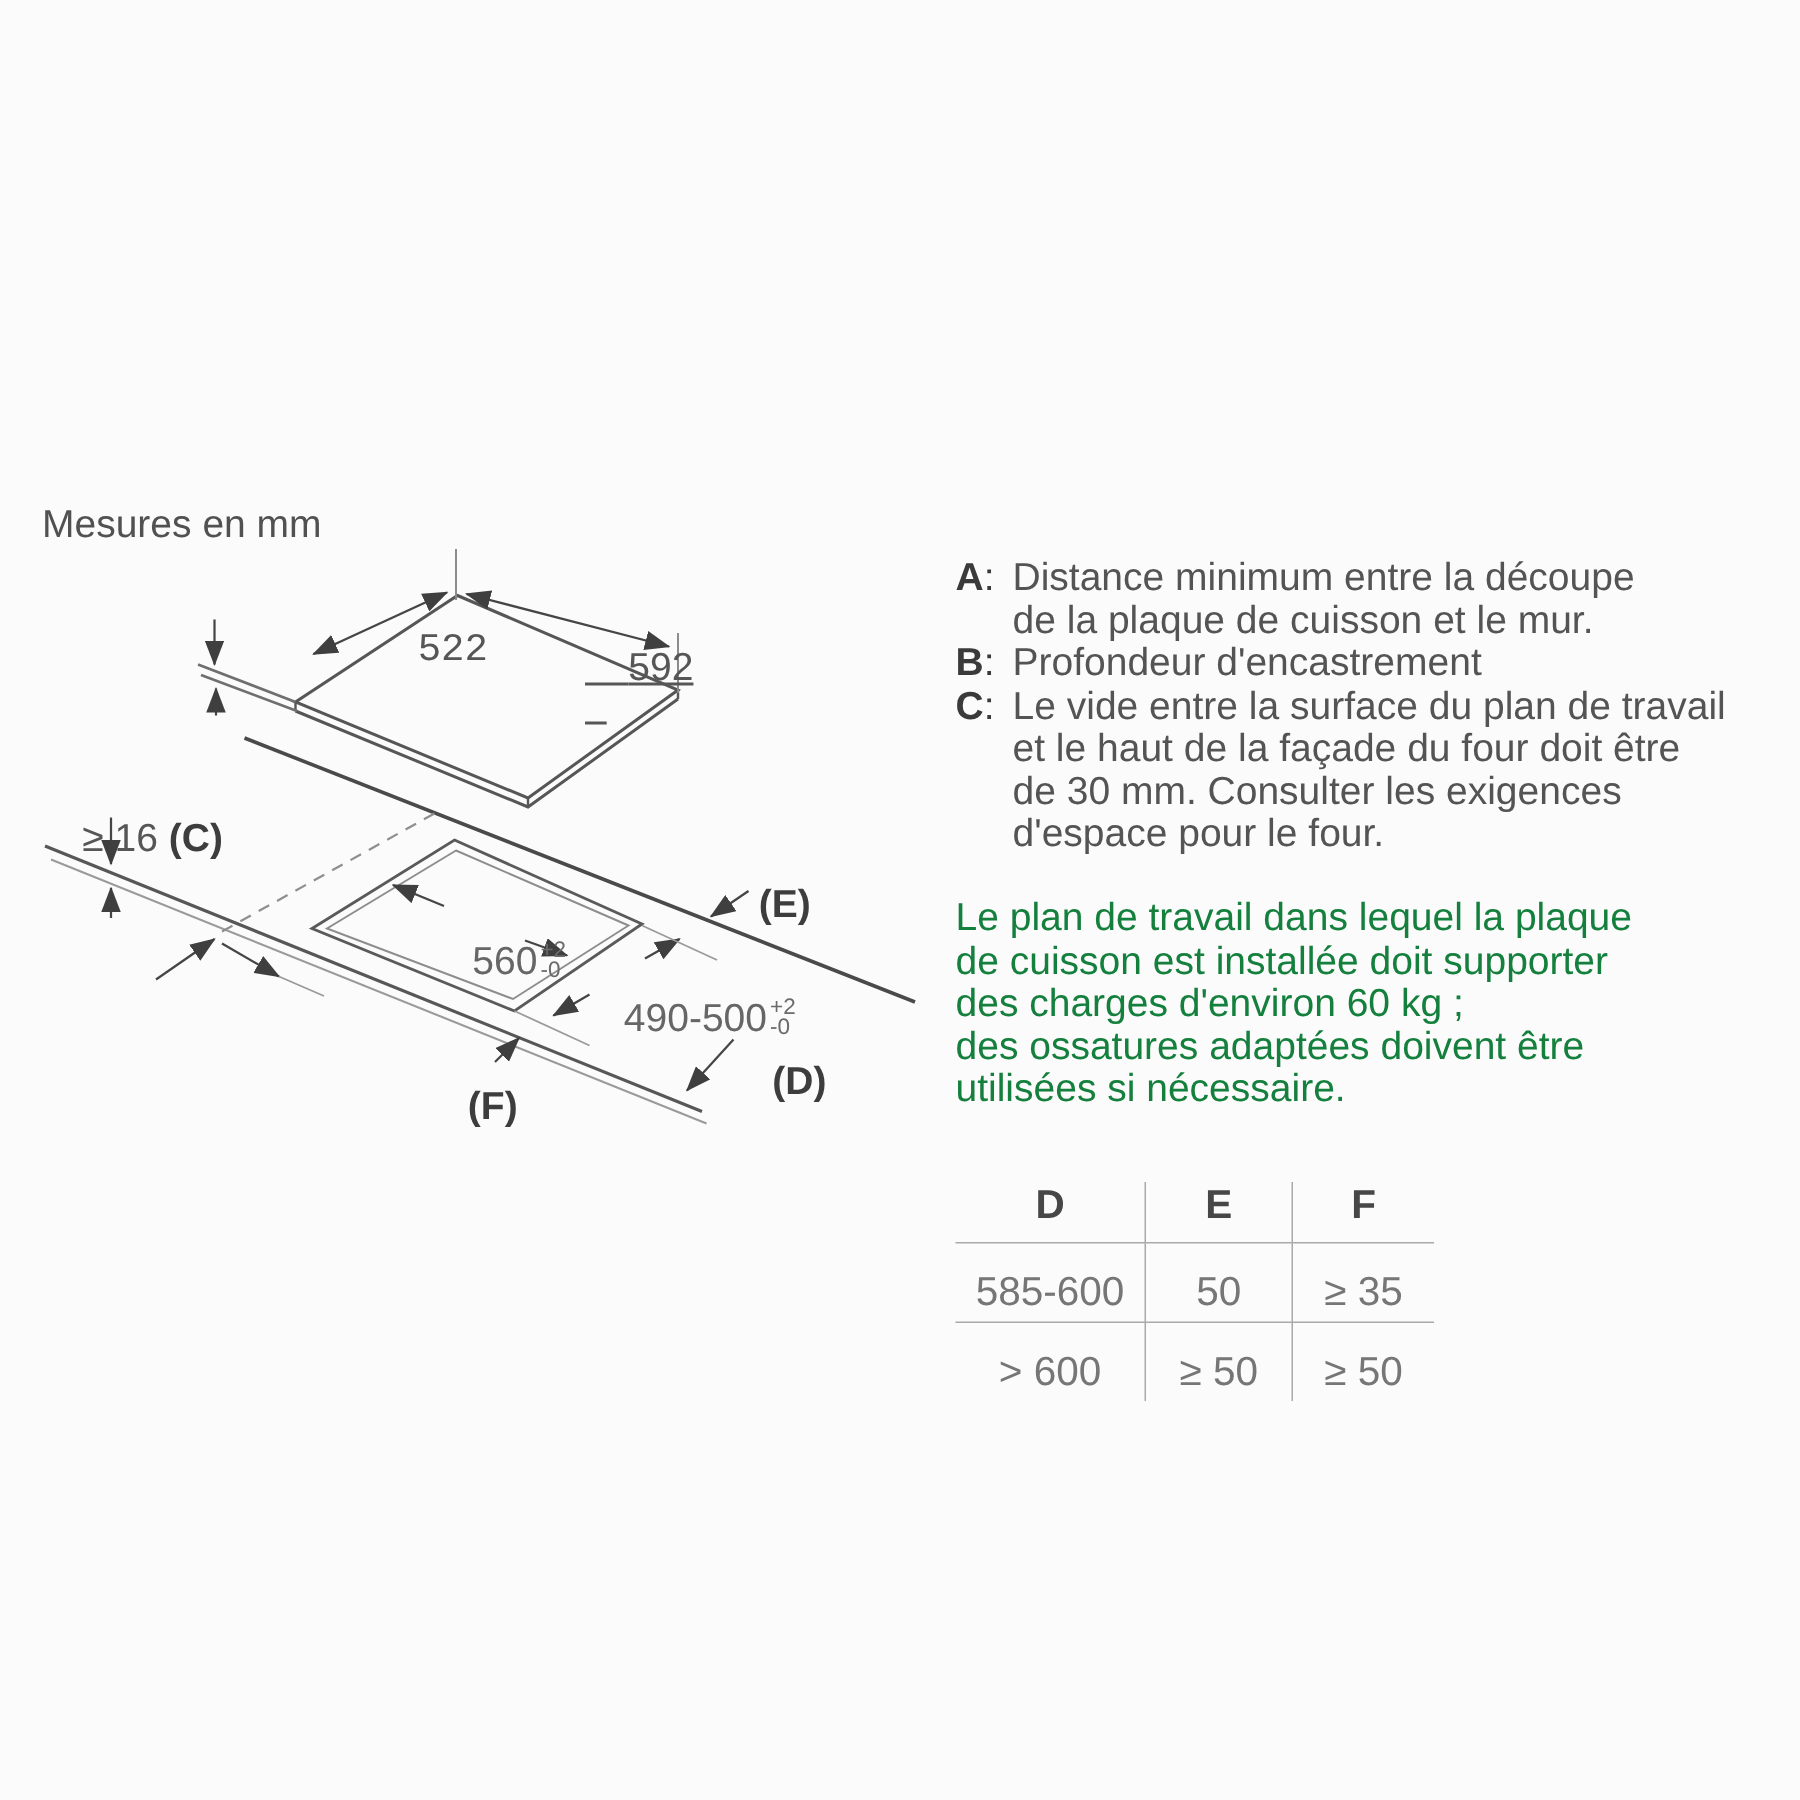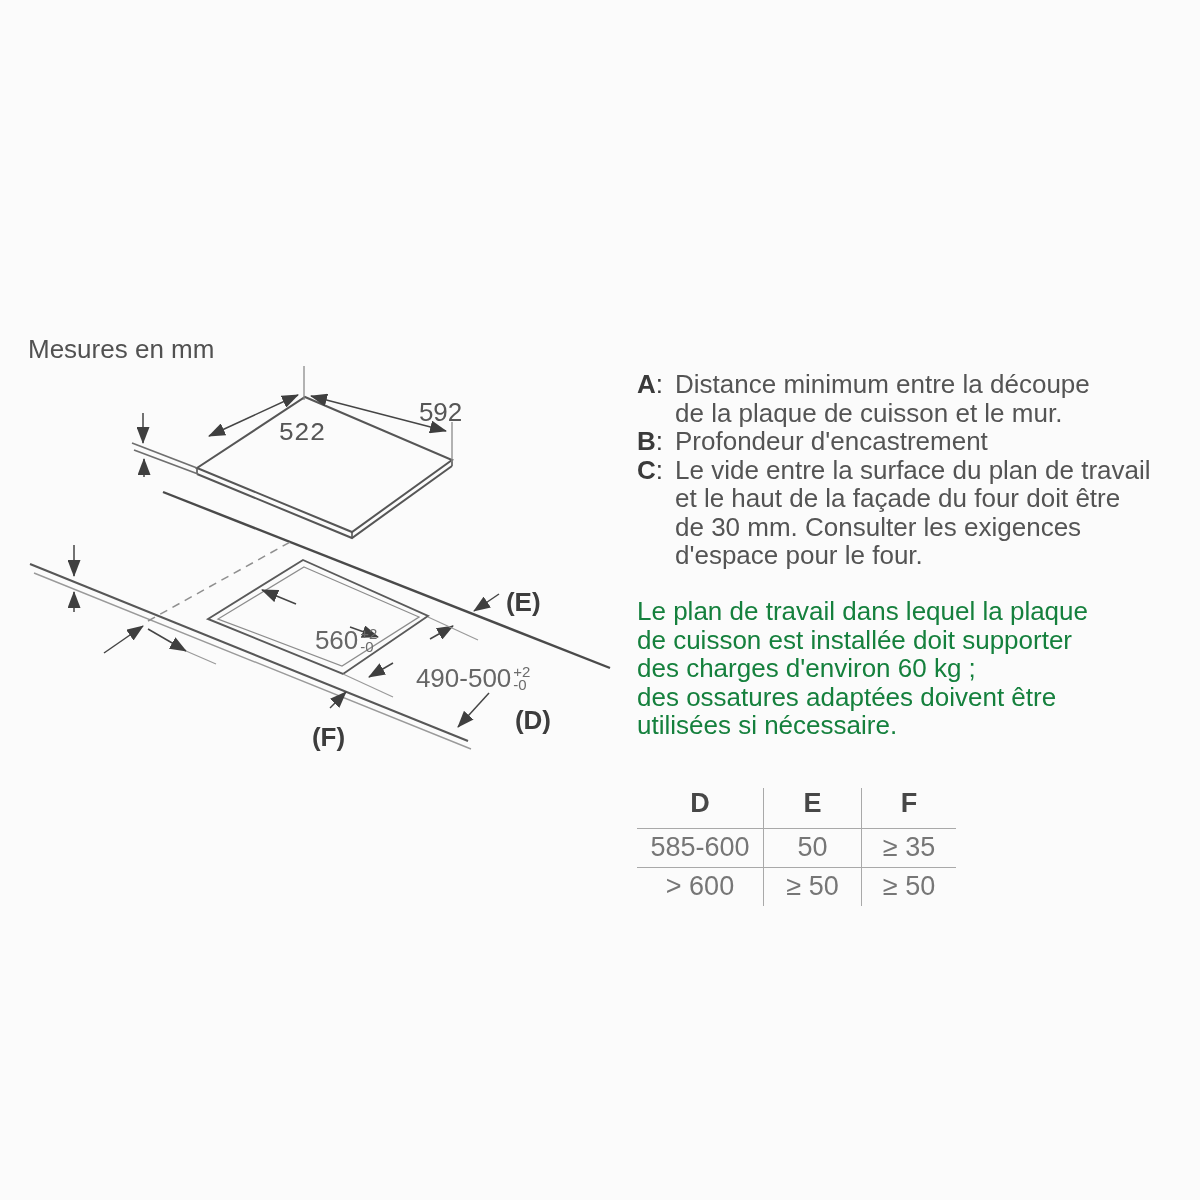--- a/index.html
+++ b/index.html
@@ -64,21 +64,21 @@
     border-collapse:collapse;
     font-size:27px;color:#767676;
     text-align:center;
   }
   .dtable th{
     font-weight:bold;color:#474747;
     border-bottom:1.5px solid #a9a9a9;
     padding:0 0 9px 0;
     font-size:27px;
   }
-  .dtable td{padding:3px 0 4px 0;}
+  .dtable td{padding:17px 0 4px 0;}
   .dtable .c1{width:126px;}
   .dtable .c2{width:97px;}
   .dtable .c3{width:94px;}
   .dtable th.c1,.dtable td.c1{border-right:1.4px solid #a9a9a9;}
   .dtable th.c2,.dtable td.c2{border-right:1.4px solid #a9a9a9;}
   .dtable tr.r1 td{border-bottom:1.4px solid #a9a9a9;}
 </style>
 </head>
 <body>
 
@@ -158,25 +158,28 @@
       <path d="M489,693 L458,727" marker-end="url(#mE)"></path>
       <path d="M330,708 L346,692" marker-end="url(#mE)"></path>
     </g>
   </svg>
 
   <div class="title-label">Mesures en mm</div>
 
   <div class="dlabel" style="left:216px;top:394px;font-family:Liberation Mono, monospace;">
     <span>522</span>
   </div>
-  <div class="dlabel" style="left:390px;top:373px;">
+  <div class="dlabel" style="left:390px;top:405px;text-decoration:underline;">
     <span>592</span>
   </div>
 
 
+  <div class="dlabel" style="left:26px;top:519px;">
+    <span>≥ 16 </span><span class="bold">(C)</span>
+  </div>
 
 
   <div class="dlabel" style="left:286px;top:601px;color:#666;">
     <span>560</span><span class="tol"><span>+2</span><span>-0</span></span>
   </div>
 
   <div class="dlabel" style="left:387px;top:639px;color:#666;">
     <span>490-500</span><span class="tol"><span>+2</span><span>-0</span></span>
   </div>
 

